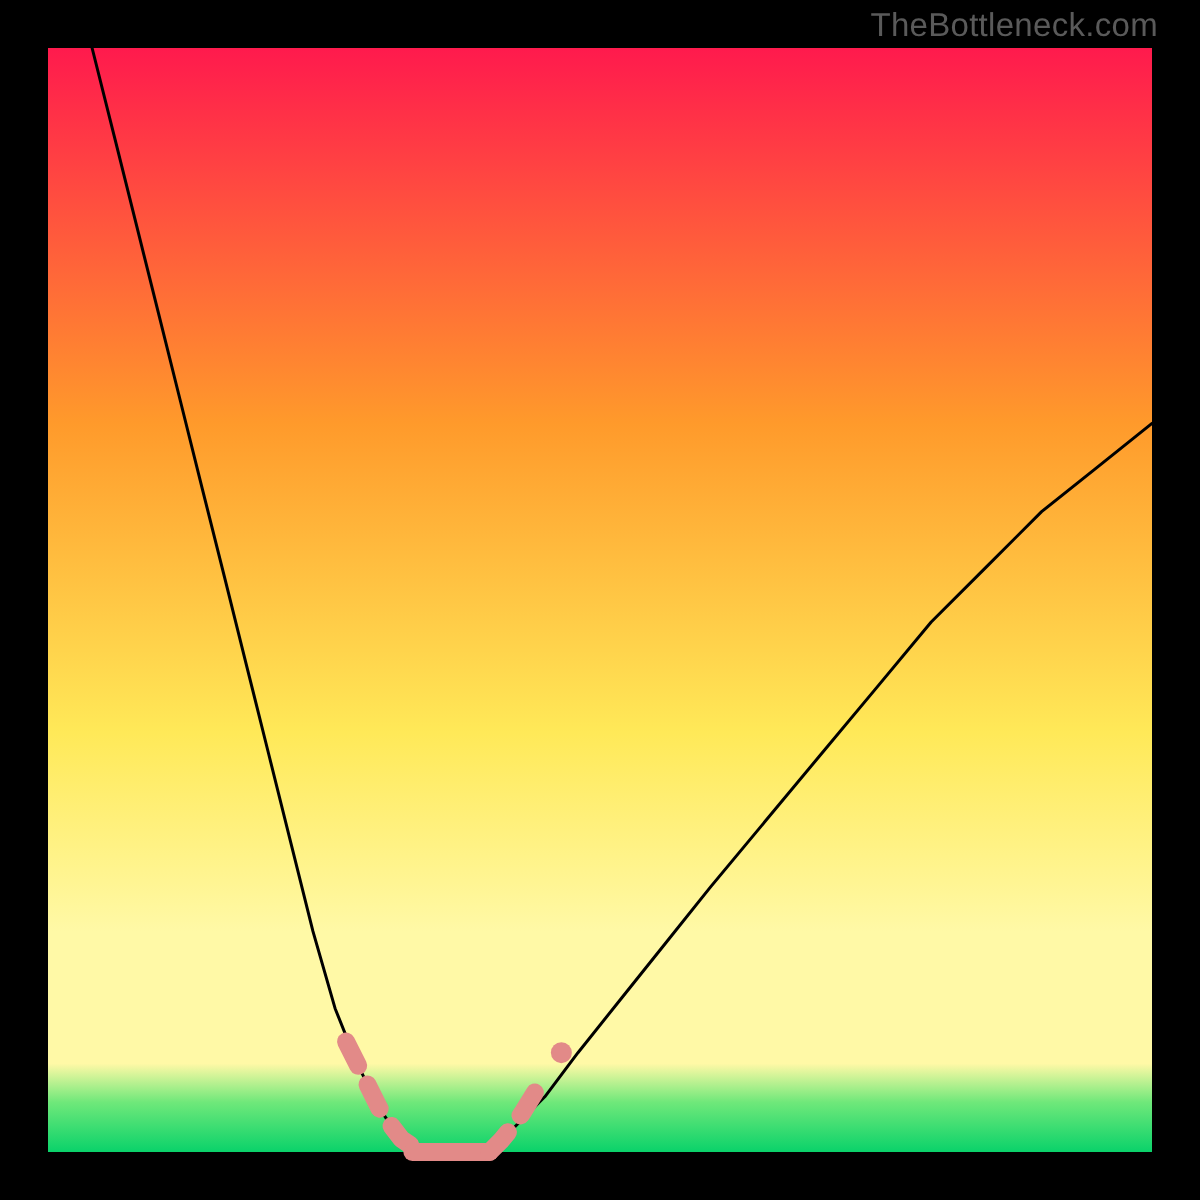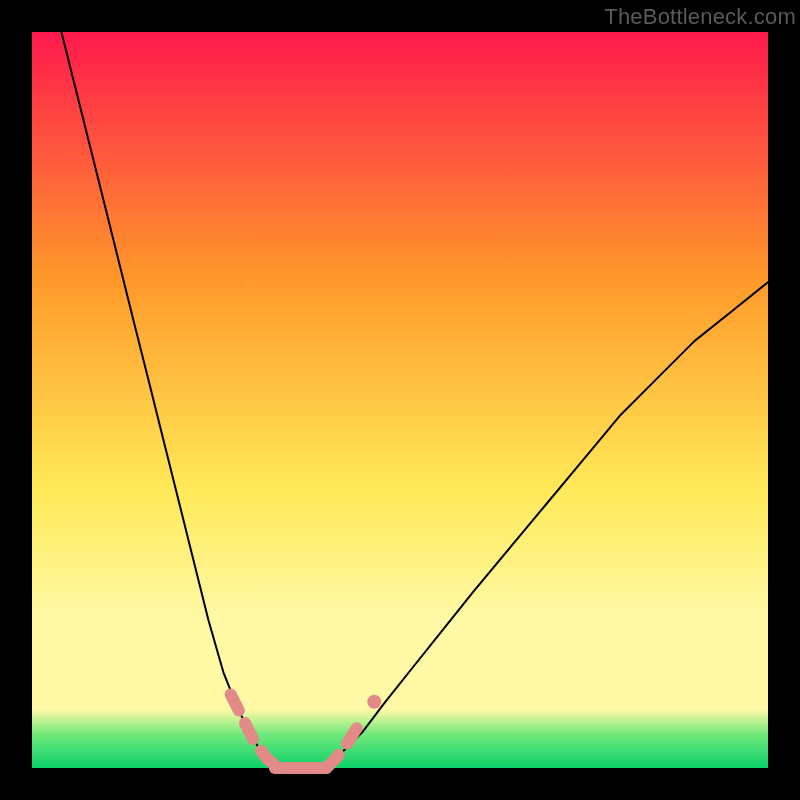--- a/index.html
+++ b/index.html
@@ -13,21 +13,21 @@
   }
   .stage {
     position: relative;
     width: 800px;
     height: 800px;
     background: #000;
   }
   .watermark {
     position: absolute;
     top: 4px;
-    right: 4px;
+    right: 28px;
     color: #5a5a5a;
     font-size: 22px;
     font-weight: 500;
     letter-spacing: 0.2px;
     z-index: 5;
   }
   svg {
     position: absolute;
     top: 0;
     left: 0;

